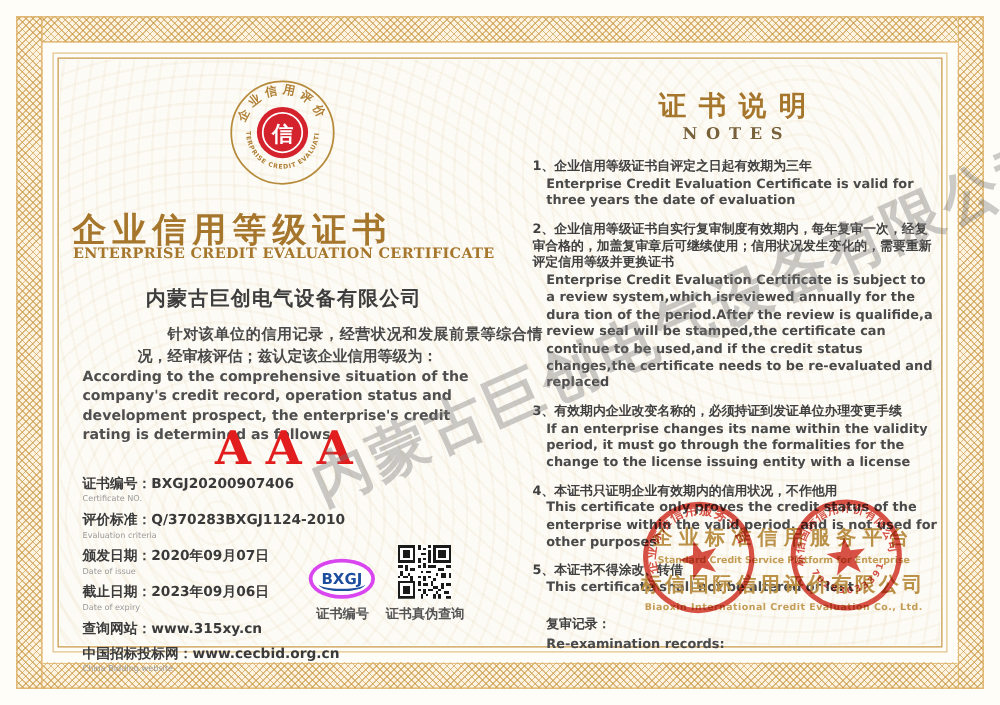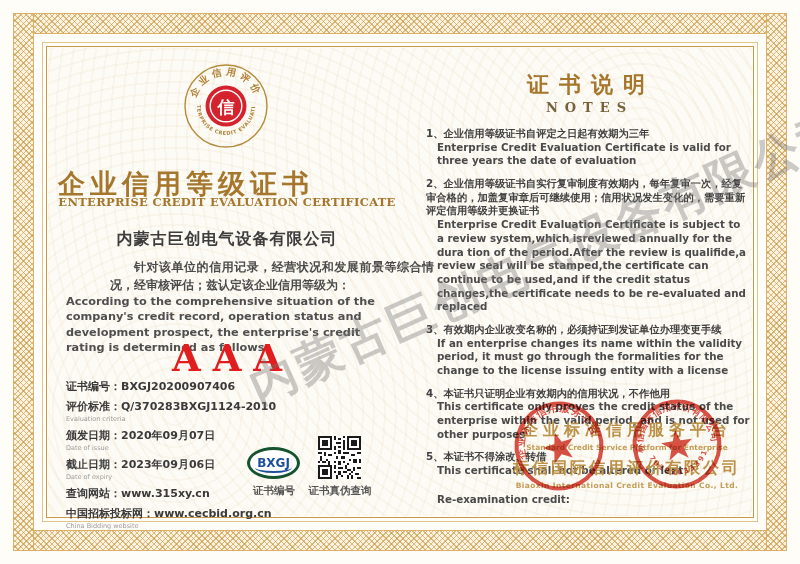--- a/index.html
+++ b/index.html
@@ -45,21 +45,21 @@
     font-family:"DejaVu Serif", serif; font-size:37px; font-weight:bold;
     color:#e11d1d; letter-spacing:12px; text-indent:12px; }
 
   .fields { left:66px; top:379px; width:260px; }
   .field { margin-bottom:5px; }
   .field .line { font-size:11px; color:#3a3a3a; }
   .field .lab { font-weight:bold;text-align:right; }
   .field .val { font-weight:600; }
   .field .sub { font-size:6.5px; color:#9b9b9b; margin-top:1px; }
 
-  .badge { left:247px; top:447px; width:53px; height:32px; border:3px solid #14532d;
+  .badge { left:247px; top:447px; width:53px; height:32px; border:3px solid #d946ef;
     border-radius:50%; background:#fff; display:flex; align-items:center;
     justify-content:center; font-size:12px; font-weight:bold; color:#1d4e9e; }
   .badge:after { content:''; position:absolute; left:5px; right:5px; bottom:3px;
     height:9px; border-bottom:2px solid #1d4e9e; border-radius:50%; }
   .badge-label { left:235px; top:484px; width:78px; text-align:center;
     font-size:10.5px; font-weight:600; color:#555; }
   .qr { left:317px; top:436px; width:45px; height:43px; }
   .qr-label { left:296px; top:484px; width:88px; text-align:center;
     font-size:10.5px; font-weight:600; color:#555; }
 
@@ -123,20 +123,21 @@
   <div class="abs title-cn">企业信用等级证书</div>
   <div class="abs title-en">ENTERPRISE CREDIT EVALUATION CERTIFICATE</div>
   <div class="abs company">内蒙古巨创电气设备有限公司</div>
   <div class="abs para-cn">针对该单位的信用记录，经营状况和发展前景等综合情况，经审核评估；兹认定该企业信用等级为：</div>
   <div class="abs para-en">According to the comprehensive situation of the company's credit record, operation status and development prospect, the enterprise's credit rating is determined as follows:</div>
   <div class="abs rating">AAA</div>
 
   <div class="abs fields">
     <div class="field">
       <div class="line"><span class="lab">证书编号：</span><span class="val">BXGJ20200907406</span></div>
+      <div class="sub">Certificate NO.</div>
     </div>
     <div class="field">
       <div class="line"><span class="lab">评价标准：</span><span class="val">Q/370283BXGJ1124-2010</span></div>
       <div class="sub">Evaluation criteria</div>
     </div>
     <div class="field">
       <div class="line"><span class="lab">颁发日期：</span><span class="val">2020年09月07日</span></div>
       <div class="sub">Date of issue</div>
     </div>
     <div class="field">
@@ -196,21 +197,22 @@
     </div>
     <div class="note-item">
       <div class="note-cn">4、本证书只证明企业有效期内的信用状况，不作他用</div>
       <div class="note-en">This certificate only proves the credit status of the enterprise within the valid period, and is not used for other purposes</div>
     </div>
     <div class="note-item">
       <div class="note-cn">5、本证书不得涂改、转借</div>
       <div class="note-en">This certificate shall not be altered or lent</div>
     </div>
     <div class="review">
-      <div class="note-en">Re-examination credit:</div>
+      <div class="note-cn">复审记录：</div>
+      <div class="note-en">Re-examination records:</div>
     </div>
   </div>
 
   <div class="abs issuer">
     <div class="iss-cn1">企业标准信用服务平台</div>
     <div class="iss-en1">Standard Credit Service Platform for Enterprise</div>
     <div class="iss-cn2">标信国际信用评价有限公司</div>
     <div class="iss-en2">Biaoxin International Credit Evaluation Co., Ltd.</div>
   </div>
 

